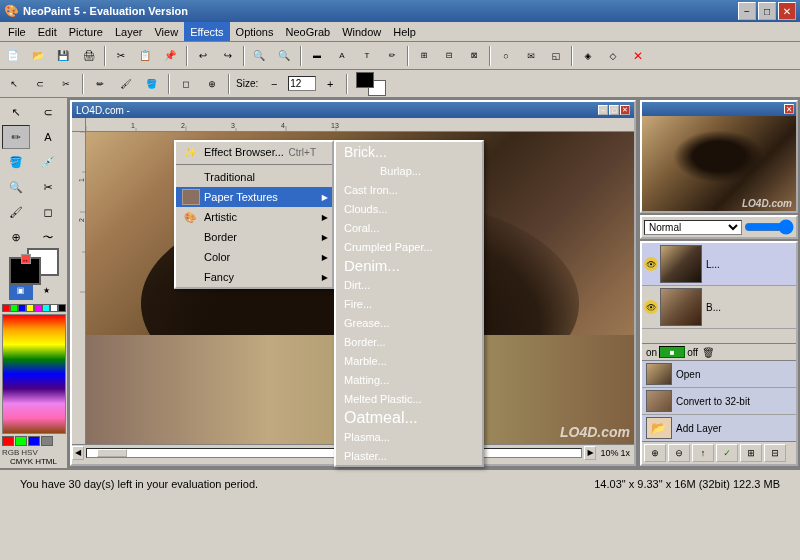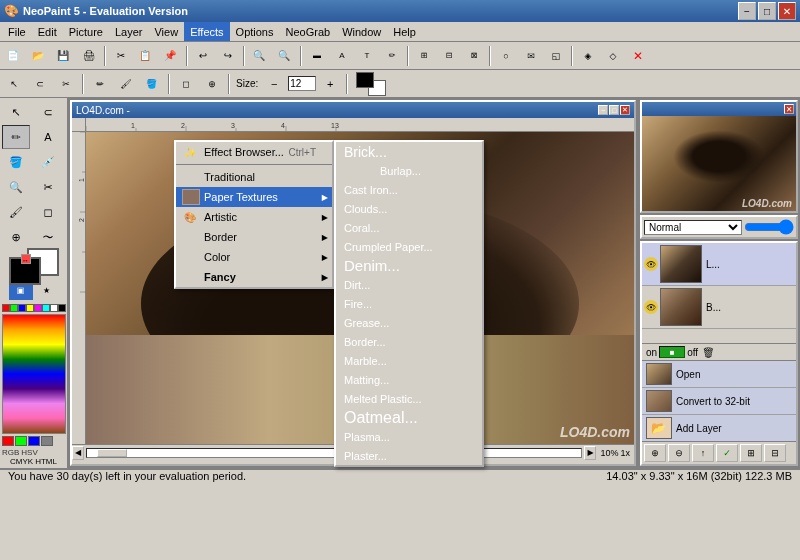--- a/index.html
+++ b/index.html
@@ -102,23 +102,23 @@
       align-items: center;
       padding: 0 4px;
       justify-content: space-between;
     }
 
     
     .status-bar {
       background: #d4d0c8;
       height: 22px;
       display: flex;
-      align-items: flex-start;
+      align-items: flex-end;
       border-top: 2px solid #808080;
-      padding: 0 8px;
+      padding: 0 20px;
       font-size: 11px;
     }
     .status-left { flex: 1; }
     .status-right { font-size: 11px; }
 
     
     .toolbar2 {
       background: #d4d0c8;
       height: 28px;
       display: flex;
@@ -505,21 +505,21 @@
     <div style="display:flex;align-items:center;padding:2px 16px 2px 6px;cursor:pointer;font-size:11px;height:20px;position:relative;" class="menu-row">
       <div style="width:18px;height:16px;margin-right:4px;"></div>
       <span>Border</span>
       <span style="position:absolute;right:4px;font-size:8px;">▶</span>
     </div>
     <div style="display:flex;align-items:center;padding:2px 16px 2px 6px;cursor:pointer;font-size:11px;height:20px;position:relative;" class="menu-row">
       <div style="width:18px;height:16px;margin-right:4px;"></div>
       <span>Color</span>
       <span style="position:absolute;right:4px;font-size:8px;">▶</span>
     </div>
-    <div style="display:flex;align-items:center;padding:2px 16px 2px 6px;cursor:pointer;font-size:11px;height:20px;position:relative;font-weight:bold;" class="menu-row">
+    <div style="display:flex;align-items:center;padding:2px 16px 2px 6px;cursor:pointer;font-size:11px;height:20px;position:relative;" class="menu-row">
       <div style="width:18px;height:16px;margin-right:4px;"></div>
       <span>Fancy</span>
       <span style="position:absolute;right:4px;font-size:8px;">▶</span>
     </div>
   </div>
 
   <div class="paper-textures-menu">
     <div style="max-height: 340px; overflow-y: auto; color: white;">
       <div style="display: flex; align-items: center; padding: 2px 8px; cursor: pointer; font-size: 14px; height: 19px; color: white;">Brick...</div>
       <div style="display: flex; align-items: center; padding: 2px 8px; cursor: pointer; font-size: 11px; height: 19px; color: white; margin-left: 36px;">Burlap...</div>

